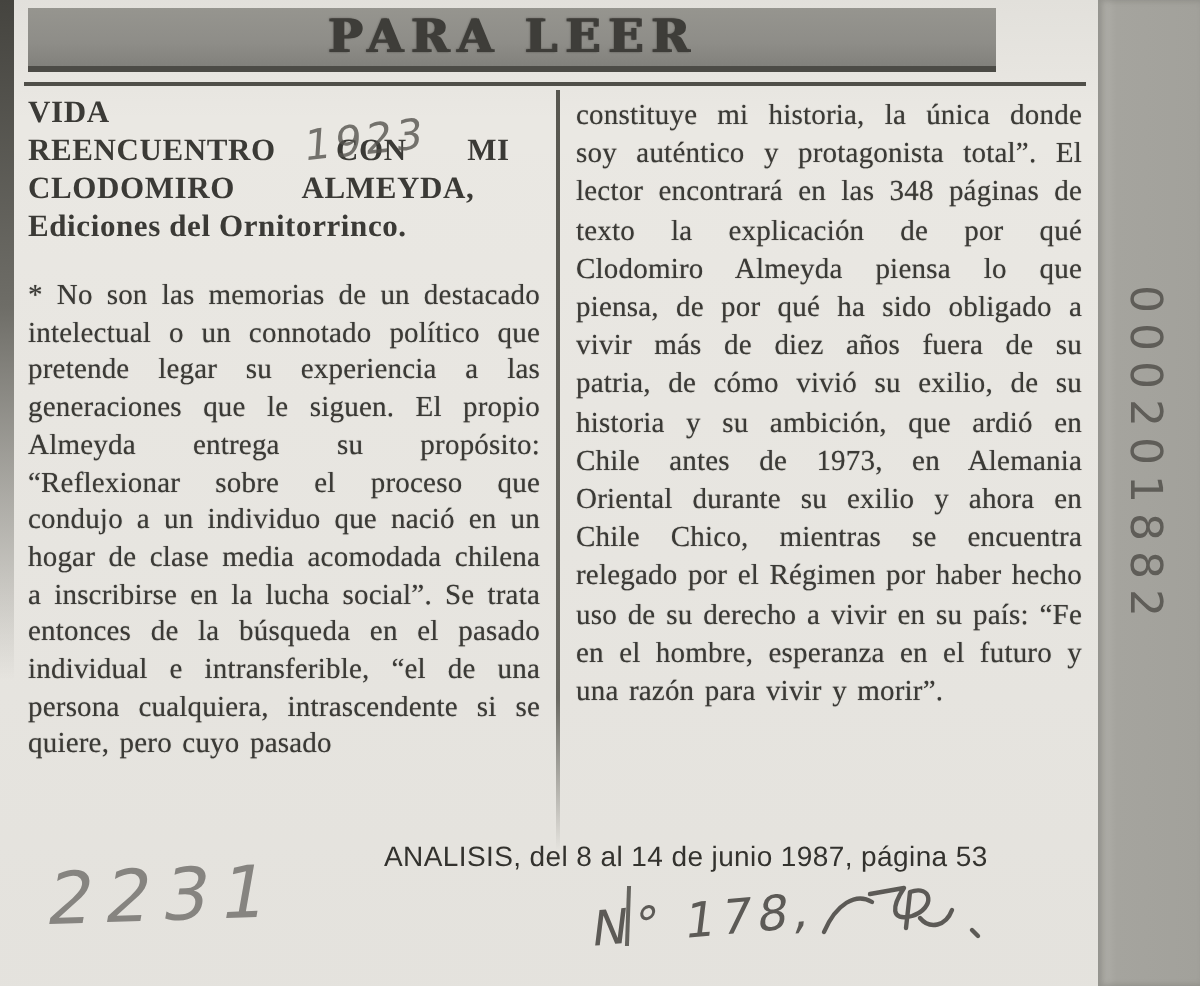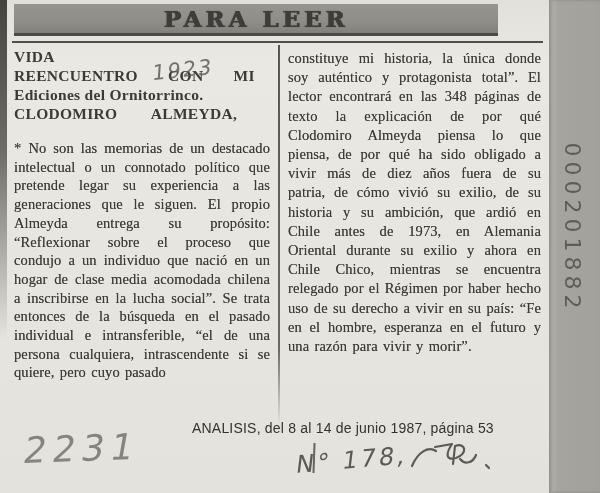--- a/index.html
+++ b/index.html
@@ -93,22 +93,22 @@
 
   <div class="banner">
     <span>PARA LEER</span>
   </div>
 
   <div class="top-rule"></div>
 
   <div class="col-left">
     <div class="headline">VIDA</div>
     <div class="headline hl-1">REENCUENTRO CON MI</div>
+    <div class="headline hl-author">CLODOMIRO ALMEYDA,</div>
     <div class="headline">Ediciones del Ornitorrinco.</div>
-    <div class="headline hl-author">CLODOMIRO ALMEYDA,</div>
     <p class="bodytext">* No son las memorias de un destacado intelectual o un connotado político que pretende legar su experiencia a las generaciones que le siguen. El propio Almeyda entrega su propósito: “Reflexionar sobre el proceso que condujo a un individuo que nació en un hogar de clase media acomodada chilena a inscribirse en la lucha social”. Se trata entonces de la búsqueda en el pasado individual e intransferible, “el de una persona cualquiera, intrascendente si se quiere, pero cuyo pasado</p>
   </div>
 
   <div class="divider"></div>
 
   <div class="col-right">
     <p class="bodytext">constituye mi historia, la única donde soy auténtico y protagonista total”. El lector encontrará en las 348 páginas de texto la explicación de por qué Clodomiro Almeyda piensa lo que piensa, de por qué ha sido obligado a vivir más de diez años fuera de su patria, de cómo vivió su exilio, de su historia y su ambición, que ardió en Chile antes de 1973, en Alemania Oriental durante su exilio y ahora en Chile Chico, mientras se encuentra relegado por el Régimen por haber hecho uso de su derecho a vivir en su país: “Fe en el hombre, esperanza en el futuro y una razón para vivir y morir”.</p>
   </div>
 
   <div class="footer">ANALISIS, del 8 al 14 de junio 1987, página 53</div>

